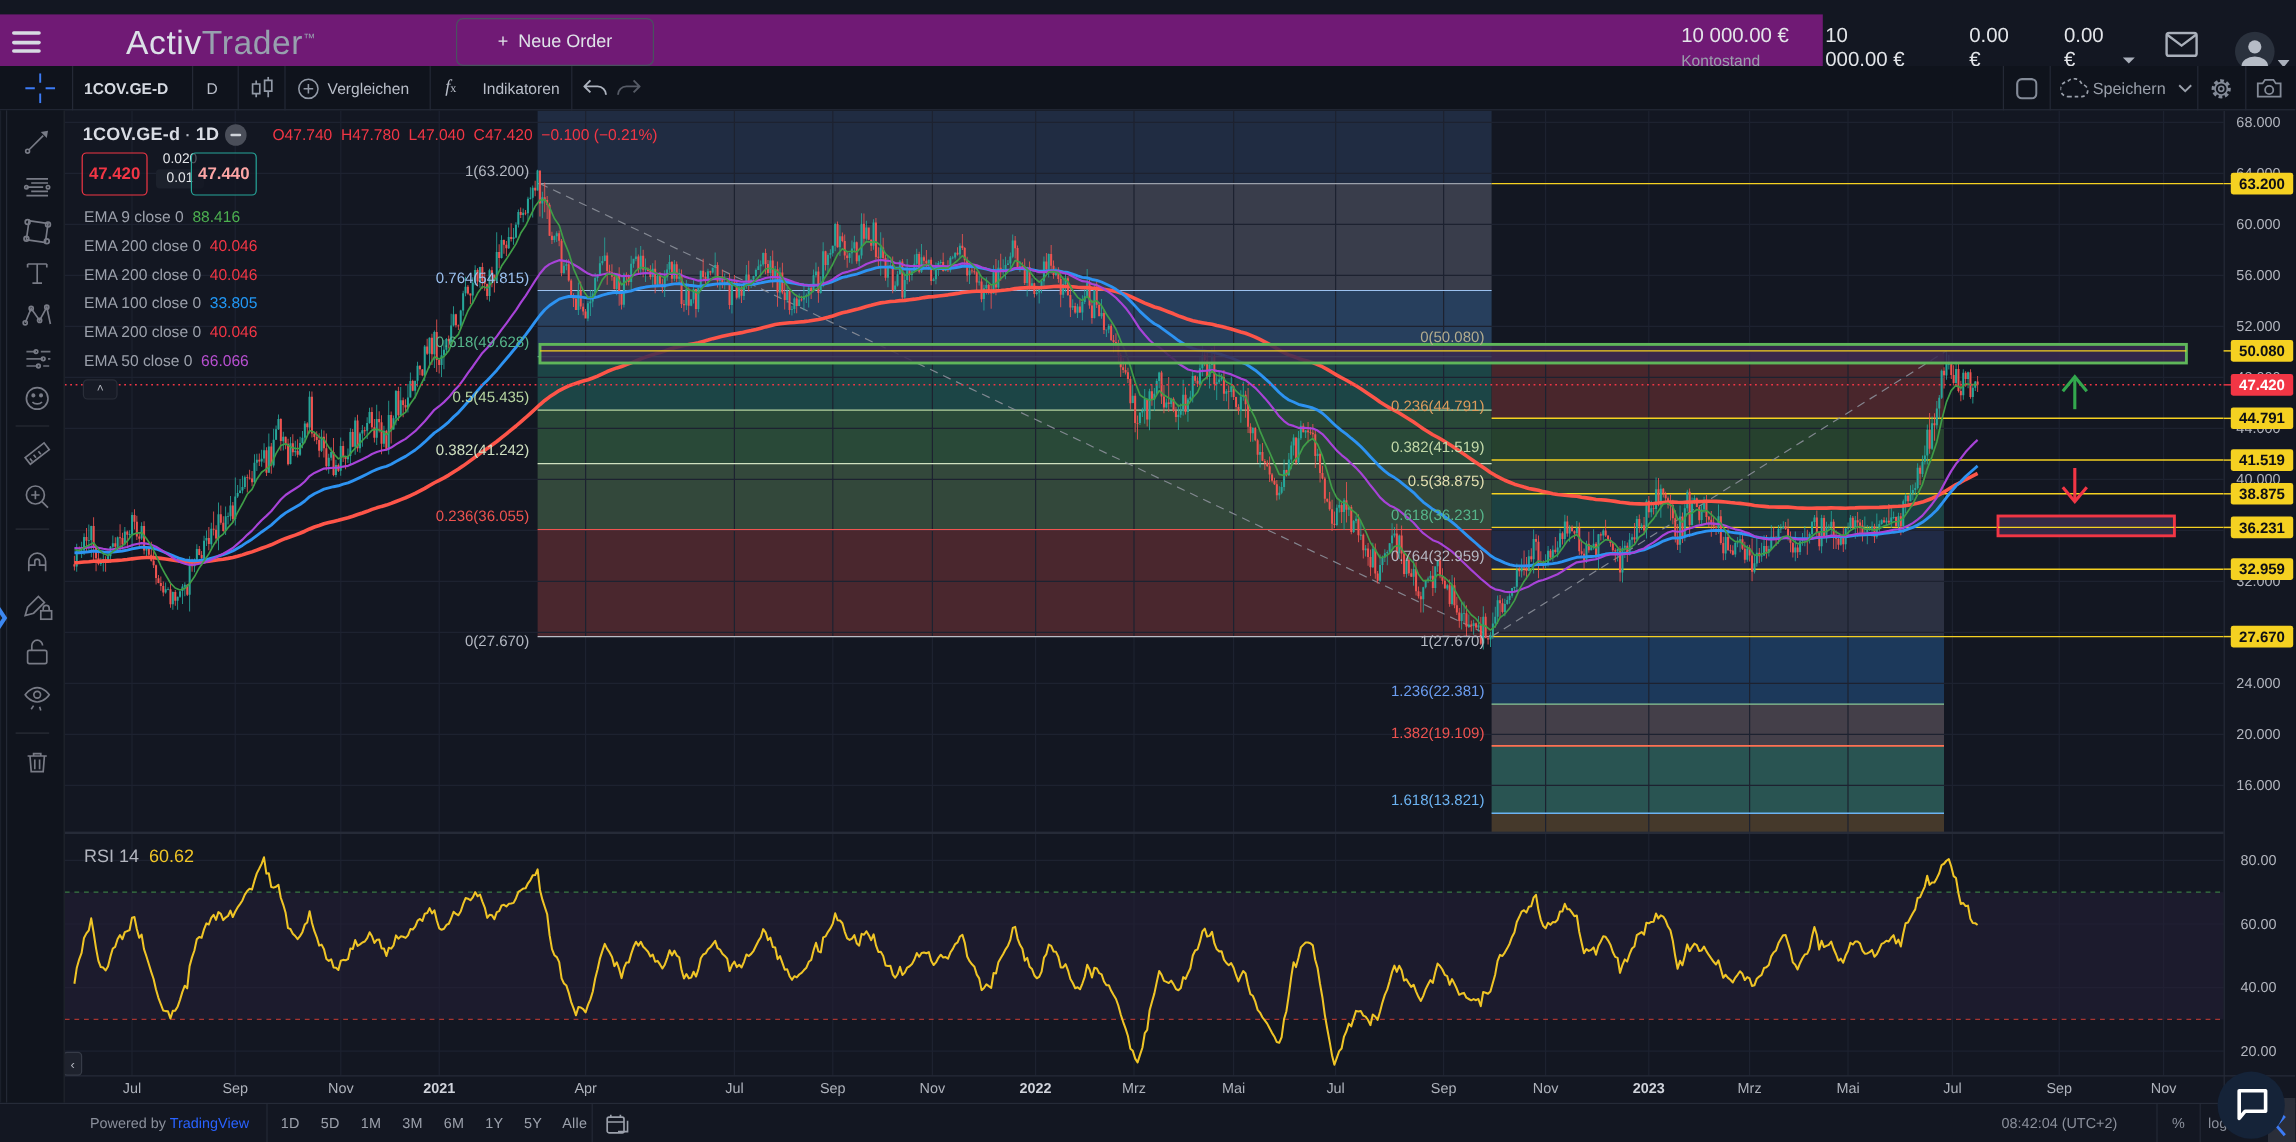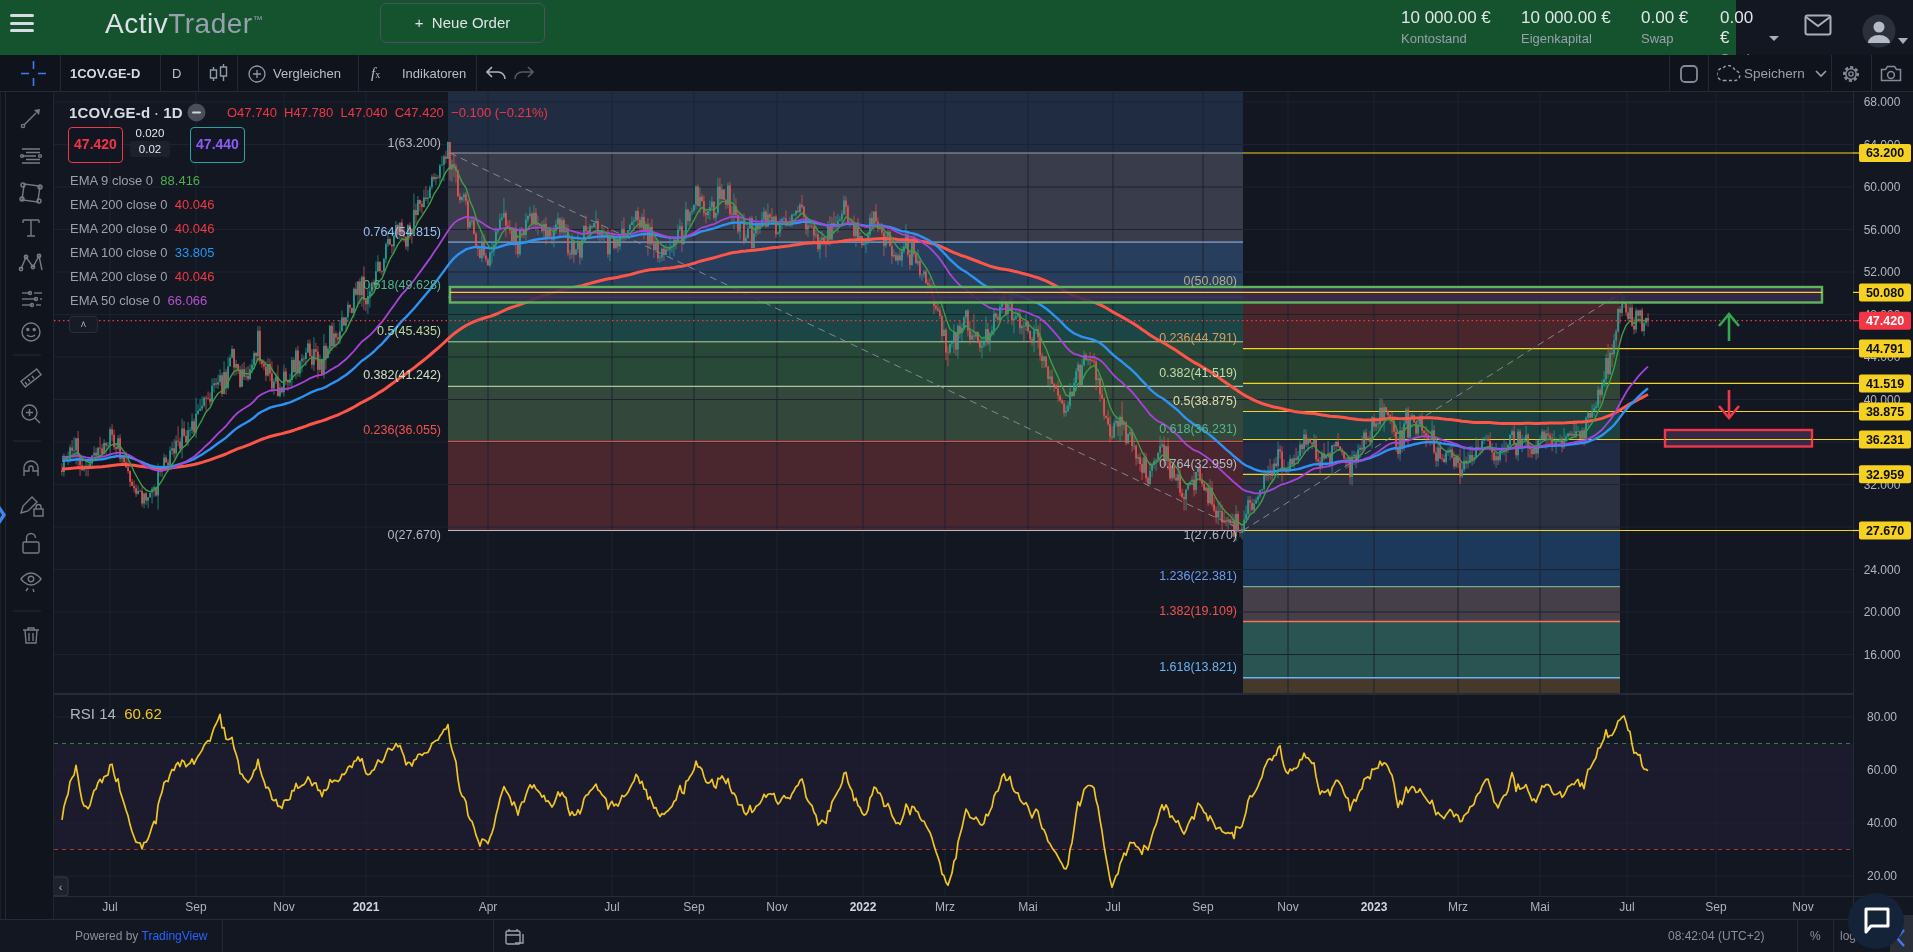--- a/index.html
+++ b/index.html
@@ -1,17 +1,17 @@
 <!DOCTYPE html>
 <html><head><meta charset="utf-8"><style>
 *{margin:0;padding:0;box-sizing:border-box}
 html,body{width:1913px;height:952px;background:#131722;overflow:hidden;font-family:"Liberation Sans",sans-serif;position:relative}
 .abs{position:absolute}
 
-#header{position:absolute;left:0;top:0;width:1736px;height:55px;background:#14532d}
+#header{position:absolute;left:0;top:12px;width:1519px;height:55px;background:#701a75}
 .hamb{position:absolute;left:10px;top:14px;width:24px;height:18px}
 .hamb div{height:3px;background:#d7dbe2;border-radius:2px;margin-bottom:4.5px}
 #logo{position:absolute;left:105px;top:8px;font-size:28px;font-weight:300;color:#dce1e8;letter-spacing:.5px}
 #logo .t2{color:#97a1ae}
 #logo sup{font-size:10px;color:#97a1ae}
 #neworder{position:absolute;left:380px;top:3px;width:165px;height:40px;border:1px solid #4a5160;border-radius:6px;color:#dfe3e8;font-size:15px;text-align:center;line-height:38px}
 .acct{position:absolute;top:8px;text-align:left}
 .acct .v{font-size:17px;color:#e3e5e9}
 .acct .l{font-size:13px;color:#9aa0ac;margin-top:3px}
 
@@ -421,35 +421,36 @@
 
 <div id="legend">1COV.GE-d <span class="dim" style="font-size:12px">·</span> 1D</div>
 <svg class="abs" style="left:187px;top:103px" width="19" height="19">
     <circle cx="9.5" cy="9.5" r="9" fill="#4a4e59"></circle>
     <rect x="5" y="8.4" width="9" height="2.2" rx="1" fill="#cfd3da"></rect>
   </svg>
 <div id="ohlc">O47.740&nbsp; H47.780&nbsp; L47.040&nbsp; C47.420&nbsp; −0.100 (−0.21%)</div>
 <div class="quotebox" style="left:68px;border-color:#f23645;color:#f23645">47.420</div>
 <div id="spr">
     <div class="a">0.020</div>
-    <div class="b">0.02</div>
+    <div class="b">0.01</div>
   </div>
-<div class="quotebox" style="left:190px;border-color:#26a69a;color:#8b5cf6">47.440</div>
+<div class="quotebox" style="left:159px;border-color:#26a69a;color:#fca5a5">47.440</div>
 <div class="emarow" style="top:173px">EMA 9 close 0&nbsp; <b style="color:#4caf50">88.416</b></div>
 <div class="emarow" style="top:197px">EMA 200 close 0&nbsp; <b style="color:#f23645">40.046</b></div>
 <div class="emarow" style="top:221px">EMA 200 close 0&nbsp; <b style="color:#f23645">40.046</b></div>
 <div class="emarow" style="top:245px">EMA 100 close 0&nbsp; <b style="color:#2196f3">33.805</b></div>
 <div class="emarow" style="top:269px">EMA 200 close 0&nbsp; <b style="color:#f23645">40.046</b></div>
 <div class="emarow" style="top:293px">EMA 50 close 0&nbsp; <b style="color:#b84fd0">66.066</b></div>
 <div id="collapse">˄</div>
 <div id="rsileg">RSI 14 &nbsp;<span class="v">60.62</span></div>
 
 <div id="botbar">
   <div class="bitem" style="left:75px">Powered by <span style="color:#2962ff">TradingView</span></div>
   <div class="tsep" style="left:222px;height:33px"></div>
+  <div class="bitem" style="left:234px;letter-spacing:.2px;word-spacing:14px;color:#9ba0ab">1D 5D 1M 3M 6M 1Y 5Y Alle</div>
   <div class="tsep" style="left:493px;height:33px"></div>
   <svg class="abs" style="left:505px;top:8px" width="19" height="17" fill="none" stroke="#9ba0ab" stroke-width="1.4">
       <rect x="1" y="3" width="14" height="13" rx="1.5"></rect>
       <path d="M4 3V1M12 3V1M1 7h14M18 6v9h-8"></path>
     </svg>
   <div class="bitem" style="left:1668px">08:42:04 (UTC+2)</div>
   <div class="tsep" style="left:1797px;height:33px"></div>
   <div class="bitem" style="left:1810px">%</div>
   <div class="tsep" style="left:1833px;height:33px"></div>
   <div class="bitem" style="left:1840px">log</div>

